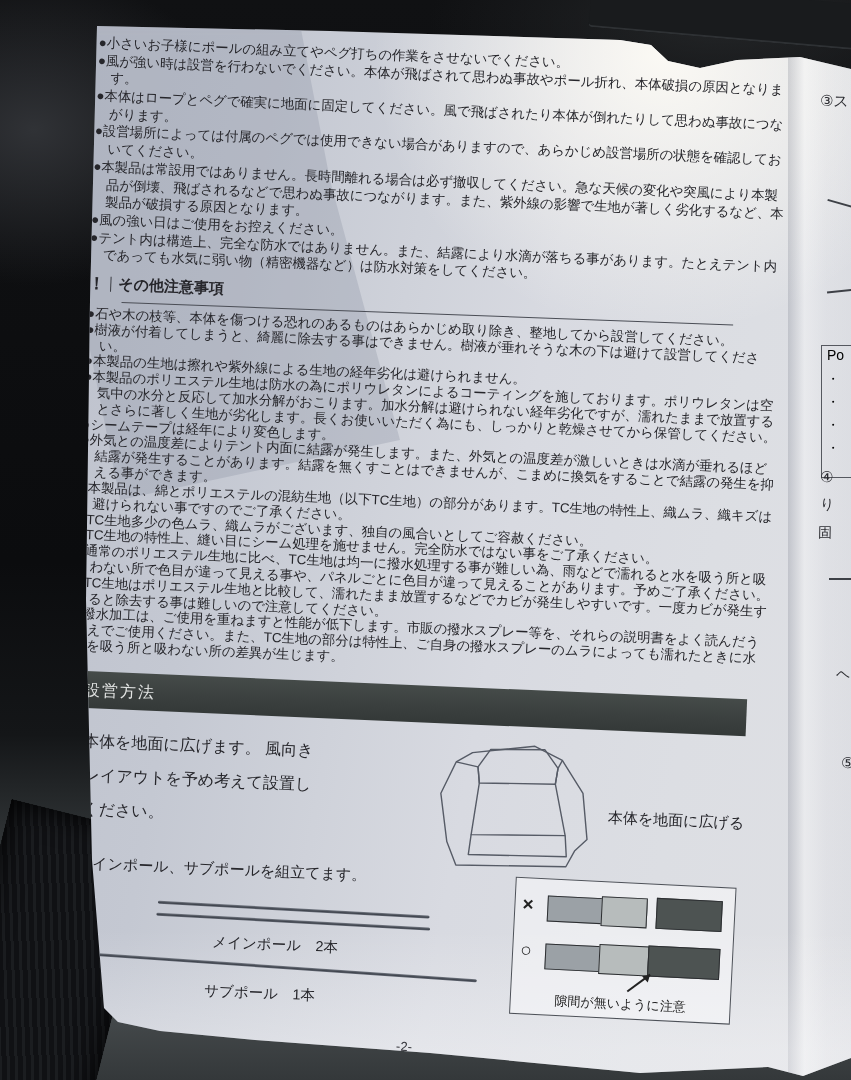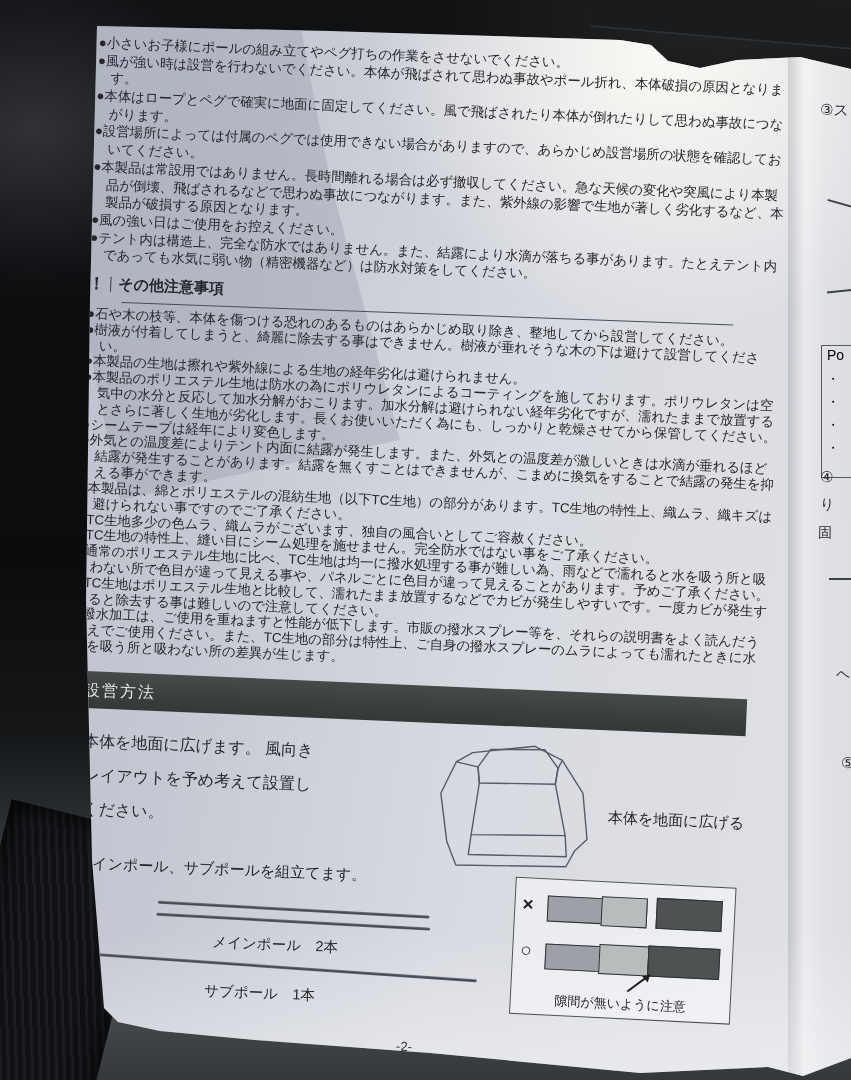--- a/index.html
+++ b/index.html
@@ -88,21 +88,21 @@
   .jrow .mark{position:absolute;left:7px;top:5px;font-size:19px;font-weight:bold;color:#222;}
   .seg{position:absolute;border:1.2px solid #2c2e31;box-sizing:border-box;}
   .seg.light{background:#9ba1a6;}
   .seg.sleeve{background:#b7bcbc;}
   .seg.dark{background:#4d5352;}
   .jnote{position:absolute;left:0;bottom:5px;width:100%;text-align:center;font-size:13px;color:#222;}
   .jarrow{position:absolute;left:112px;top:84px;}
   .page-num{margin-top:2px;width:696px;text-align:center;font-size:13px;color:#33343a;}
   
   .adj{position:absolute;color:#2a2b30;transform:rotate(1deg);}
-  .adj.t3{left:820px;top:101px;font-size:15px;white-space:nowrap;}
+  .adj.t3{left:820px;top:92px;font-size:15px;white-space:nowrap;}
   .adj-line{position:absolute;background:#3d4046;}
   .adj-line.l1{left:827px;top:203px;width:30px;height:2.4px;transform:rotate(16deg);}
   .adj-line.l2{left:827px;top:290px;width:30px;height:2.4px;transform:rotate(-6deg);}
   .pointbox{
     position:absolute;left:821px;top:345px;width:34px;height:133px;
     border:1.3px solid #55585f;border-right:none;box-sizing:border-box;
     font-size:13px;padding:2px 0 0 5px;line-height:1.0;
   }
   .pointbox .po{font-size:14px;}
   .pointbox .dot{margin-top:11px;font-size:12px;}

